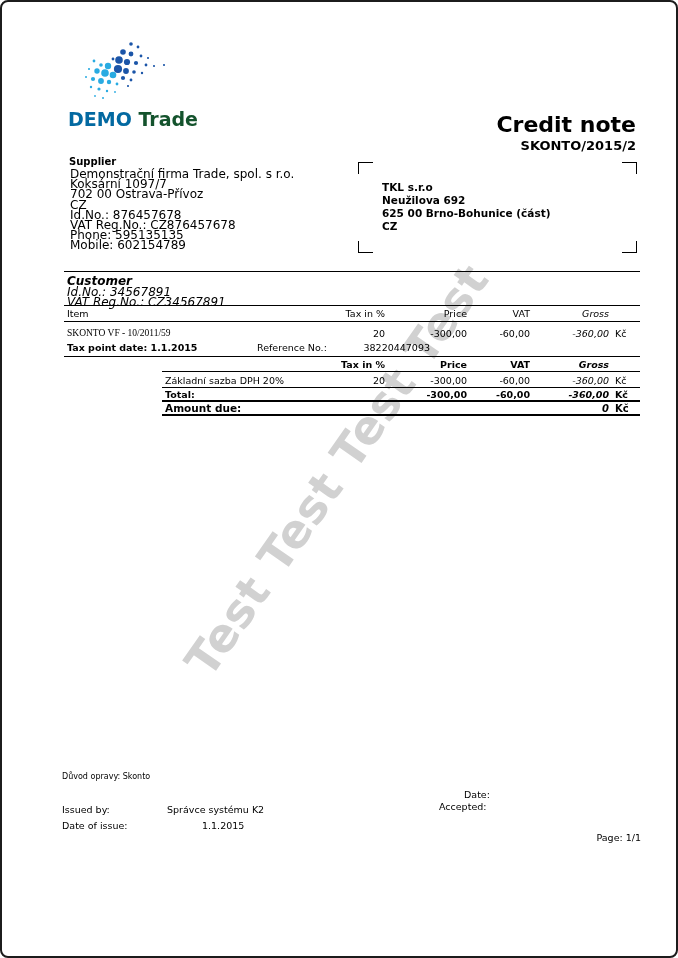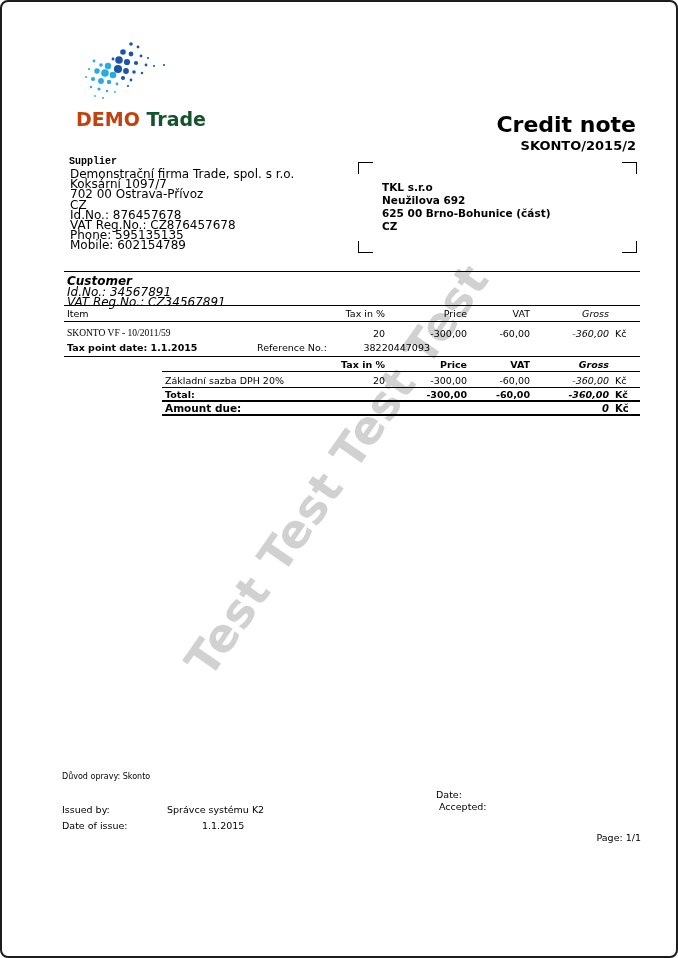--- a/index.html
+++ b/index.html
@@ -22,21 +22,21 @@
     white-space:nowrap;z-index:0;letter-spacing:1px;
   }
   .layer{position:absolute;inset:0;z-index:1;}
   .corner{position:absolute;width:14px;height:11px;}
   .corner.tl{border-left:1.5px solid #000;border-top:1.5px solid #000;}
   .corner.tr{border-right:1.5px solid #000;border-top:1.5px solid #000;}
   .corner.bl{border-left:1.5px solid #000;border-bottom:1.5px solid #000;}
   .corner.br{border-right:1.5px solid #000;border-bottom:1.5px solid #000;}
   .title{font-size:22px;font-weight:bold;letter-spacing:0px;}
   .subtitle{font-size:13px;font-weight:bold;}
-  .logo-demo{color:#c2410c;margin-left:8px;}
+  .logo-demo{color:#0369a1;}
   .logo-trade{color:#14532d;}
   .addr{font-size:10.5px;font-weight:bold;line-height:13px;white-space:nowrap;}
   .supline{font-size:12px;line-height:10.2px;white-space:nowrap;}
   
   .col-tax{left:285px;width:98px;text-align:right;}
   .col-price{left:367px;width:98px;text-align:right;}
   .col-vat{left:430px;width:98px;text-align:right;}
   .col-gross{left:509px;width:98px;text-align:right;font-style:italic;}
   .col-kc{left:613px;}
 </style>
@@ -94,21 +94,21 @@
       </g>
     </svg>
     <div class="abs" style="left:66px;top:106px;font-size:19px;font-weight:bold;">
       <span class="logo-demo">DEMO</span>
       <span class="logo-trade">Trade</span>
     </div>
 
     <div class="abs title" style="right:40px;top:110px;margin-left:43px;">Credit note</div>
     <div class="abs subtitle" style="right:40px;top:136px;">SKONTO/2015/2</div>
 
-    <div class="abs b" style="left:67px;top:154px;font-size:10px;font-family:Liberation Mono, monospace;">Supplier</div>
+    <div class="abs b" style="left:67px;top:154px;font-size:10px;">Supplier</div>
     <div class="abs" style="left:68px;top:167px;">
       <div class="supline">Demonstrační firma Trade, spol. s r.o.</div>
       <div class="supline">Koksární 1097/7</div>
       <div class="supline">702 00 Ostrava-Přívoz</div>
       <div class="supline">CZ</div>
       <div class="supline">Id.No.: 876457678</div>
       <div class="supline">VAT Reg.No.: CZ876457678</div>
       <div class="supline">Phone: 595135135</div>
       <div class="supline">Mobile: 602154789</div>
     </div>
@@ -169,21 +169,21 @@
     <div class="abs t9 b col-gross" style="top:387px;">-360,00</div>
     <div class="abs t9 b col-kc" style="top:387px;">Kč</div>
     <div class="hline" style="left:160px;top:398px;width:478px;height:1.5px;"></div>
 
     <div class="abs b" style="left:163px;top:400px;font-size:10.5px;">Amount due:</div>
     <div class="abs b col-gross" style="top:401px;font-size:10px;">0</div>
     <div class="abs b col-kc" style="top:401px;font-size:10px;">Kč</div>
     <div class="hline" style="left:160px;top:412px;width:478px;height:2px;"></div>
 
     <div class="abs t8" style="left:60px;top:770px;">Důvod opravy: Skonto</div>
-    <div class="abs t9" style="left:434px;top:787px;">Date:</div>
+    <div class="abs t9" style="left:462px;top:787px;">Date:</div>
     <div class="abs t9" style="left:437px;top:799px;">Accepted:</div>
     <div class="abs t9" style="left:60px;top:802px;">Issued by:</div>
     <div class="abs t9" style="left:165px;top:802px;">Správce systému K2</div>
     <div class="abs t9" style="left:60px;top:818px;">Date of issue:</div>
     <div class="abs t9" style="left:200px;top:818px;">1.1.2015</div>
     <div class="abs t9" style="right:35px;top:830px;">Page: 1/1</div>
 
   </div>
 </div>
 

